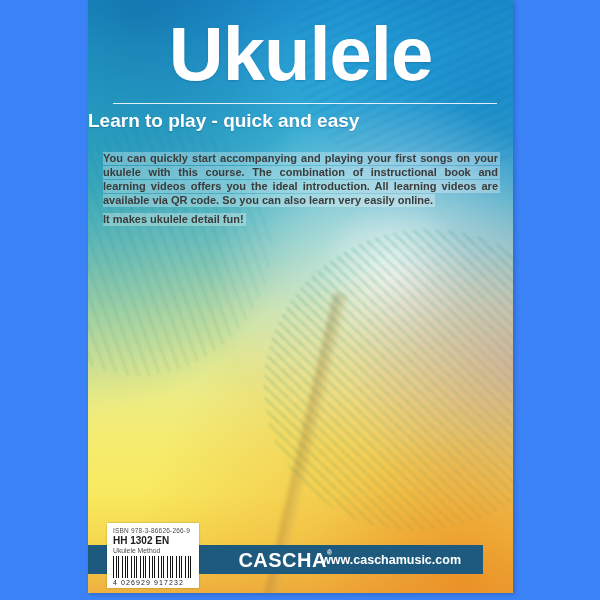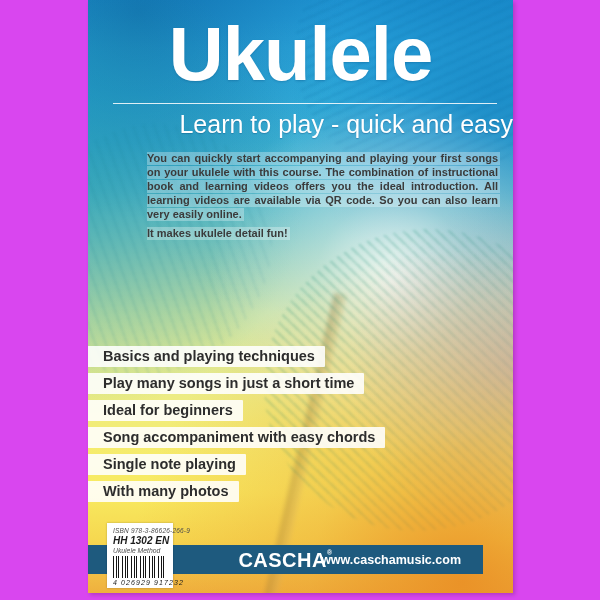--- a/index.html
+++ b/index.html
@@ -1,18 +1,18 @@
 <!DOCTYPE html>
 <html><head>
 <meta charset="utf-8">
 <style>
   * { margin:0; padding:0; box-sizing:border-box; }
   html,body { width:600px; height:600px; }
   body { background:#ffffff; font-family:"Liberation Sans", sans-serif; }
-  .stage { position:relative; width:600px; height:600px; background:#d946ef; overflow:hidden; }
+  .stage { position:relative; width:600px; height:600px; background:#3b82f6; overflow:hidden; }
 
   
   .book {
     position:absolute; left:88px; top:0; width:425px; height:593px;
     overflow:hidden; box-shadow:2px 2px 4px rgba(0,0,0,0.18);
   }
   .layer { position:absolute; inset:0; }
   .bg-base {
     background:linear-gradient(180deg,
       #1f94d2 0%, #2aa4dc 8%, #2ea9de 16%, #3badd9 24%,
@@ -48,35 +48,34 @@
   .title {
     position:absolute; top:16px; left:0; right:0; text-align:center;
     font-size:76px; font-weight:bold; color:#ffffff; letter-spacing:-1px; line-height:1;
     text-shadow:0 1px 2px rgba(0,60,110,0.25);
   }
   .rule {
     position:absolute; top:103px; left:25px; width:384px; height:1px;
     background:rgba(255,255,255,0.85);
   }
   .subtitle {
-    position:absolute; top:110px; left:0; right:0; text-align:right;
-    font-size:25px; font-weight:normal; color:#ffffff;
+    position:absolute; top:110px; left:0; right:0; text-align:left;
+    font-size:19px; font-weight:bold; color:#ffffff;
     text-shadow:0 1px 1px rgba(0,60,110,0.3);
   }
   .paras { position:absolute; top:151px; left:15px; width:397px; }
   .paras p {
     font-size:11px; line-height:14px; font-weight:bold; color:#3b3b3b;
     text-align:justify; margin-bottom:5px;
   }
   .paras p:last-child { text-align:left; margin-bottom:0; }
   .paras p .hl {
     background:rgba(255,255,255,0.30);
     -webkit-box-decoration-break:clone; box-decoration-break:clone;
     padding:0 2px 1px 0;
-    margin-left:44px;
   }
   .bullets { position:absolute; top:346px; left:0; }
   .bullet {
     display:table; background:rgba(255,255,255,0.88); color:#2d2d2d;
     font-size:14.5px; font-weight:bold; line-height:16px;
     padding:2px 10px 3px 15px; margin-bottom:6px; border-radius:0 1px 1px 0;
   }
 
   
   .band {
@@ -84,24 +83,23 @@
     background:#1e5a7e; z-index:2;
     display:flex; align-items:center; justify-content:center;
   }
   .brand { color:#ffffff; font-weight:bold; font-size:20px; letter-spacing:0.5px; line-height:1; }
   .brand sup { font-size:7px; vertical-align:top; position:relative; top:-1px; }
   .website {
     position:absolute; right:22px; top:50%; transform:translateY(-50%);
     color:#ffffff; font-weight:bold; font-size:12.5px;
   }
   .barcode-box {
-    position:absolute; left:19px; top:523px; width:66px; height:65px;
+    position:absolute; left:19px; top:523px; width:92px; height:65px;
     background:#ffffff; z-index:3; padding:4px 5px 2px 6px;
     box-shadow:0 0 2px rgba(0,0,0,0.25);
-    font-style:italic;
   }
   .isbn   { font-size:6.5px; color:#4a4a4a; letter-spacing:0.2px; white-space:nowrap; }
   .pcode  { font-size:10px; font-weight:bold; color:#1b1b1b; margin-top:1px; white-space:nowrap; }
   .method { font-size:6.8px; color:#4a4a4a; margin-top:1px; white-space:nowrap; }
   .bars {
     height:22px; margin-top:2px; margin-right:2px;
     background:repeating-linear-gradient(90deg,
       #141414 0 1.4px, #ffffff 1.4px 3px,
       #141414 3px 3.7px, #ffffff 3.7px 5.4px,
       #141414 5.4px 6.1px, #ffffff 6.1px 9px);
@@ -127,28 +125,20 @@
 
     <div class="title">Ukulele</div>
     <div class="rule"></div>
     <div class="subtitle">Learn to play - quick and easy</div>
 
     <div class="paras">
       <p><span class="hl">You can quickly start accompanying and playing your first songs on your ukulele with this course. The combination of instructional book and learning videos offers you the ideal introduction. All learning videos are available via QR code. So you can also learn very easily online.</span></p>
       <p><span class="hl">It makes ukulele detail fun!</span></p>
     </div>
 
-    <div class="bullets">
-      <div class="bullet">Basics and playing techniques</div>
-      <div class="bullet">Play many songs in just a short time</div>
-      <div class="bullet">Ideal for beginners</div>
-      <div class="bullet">Song accompaniment with easy chords</div>
-      <div class="bullet">Single note playing</div>
-      <div class="bullet">With many photos</div>
-    </div>
 
     <div class="band">
       <div class="brand"><span>CASCHA</span><sup>®</sup></div>
       <div class="website">www.caschamusic.com</div>
     </div>
 
     <div class="barcode-box">
       <div class="isbn">ISBN 978-3-86626-266-9</div>
       <div class="pcode">HH 1302 EN</div>
       <div class="method">Ukulele Method</div>

